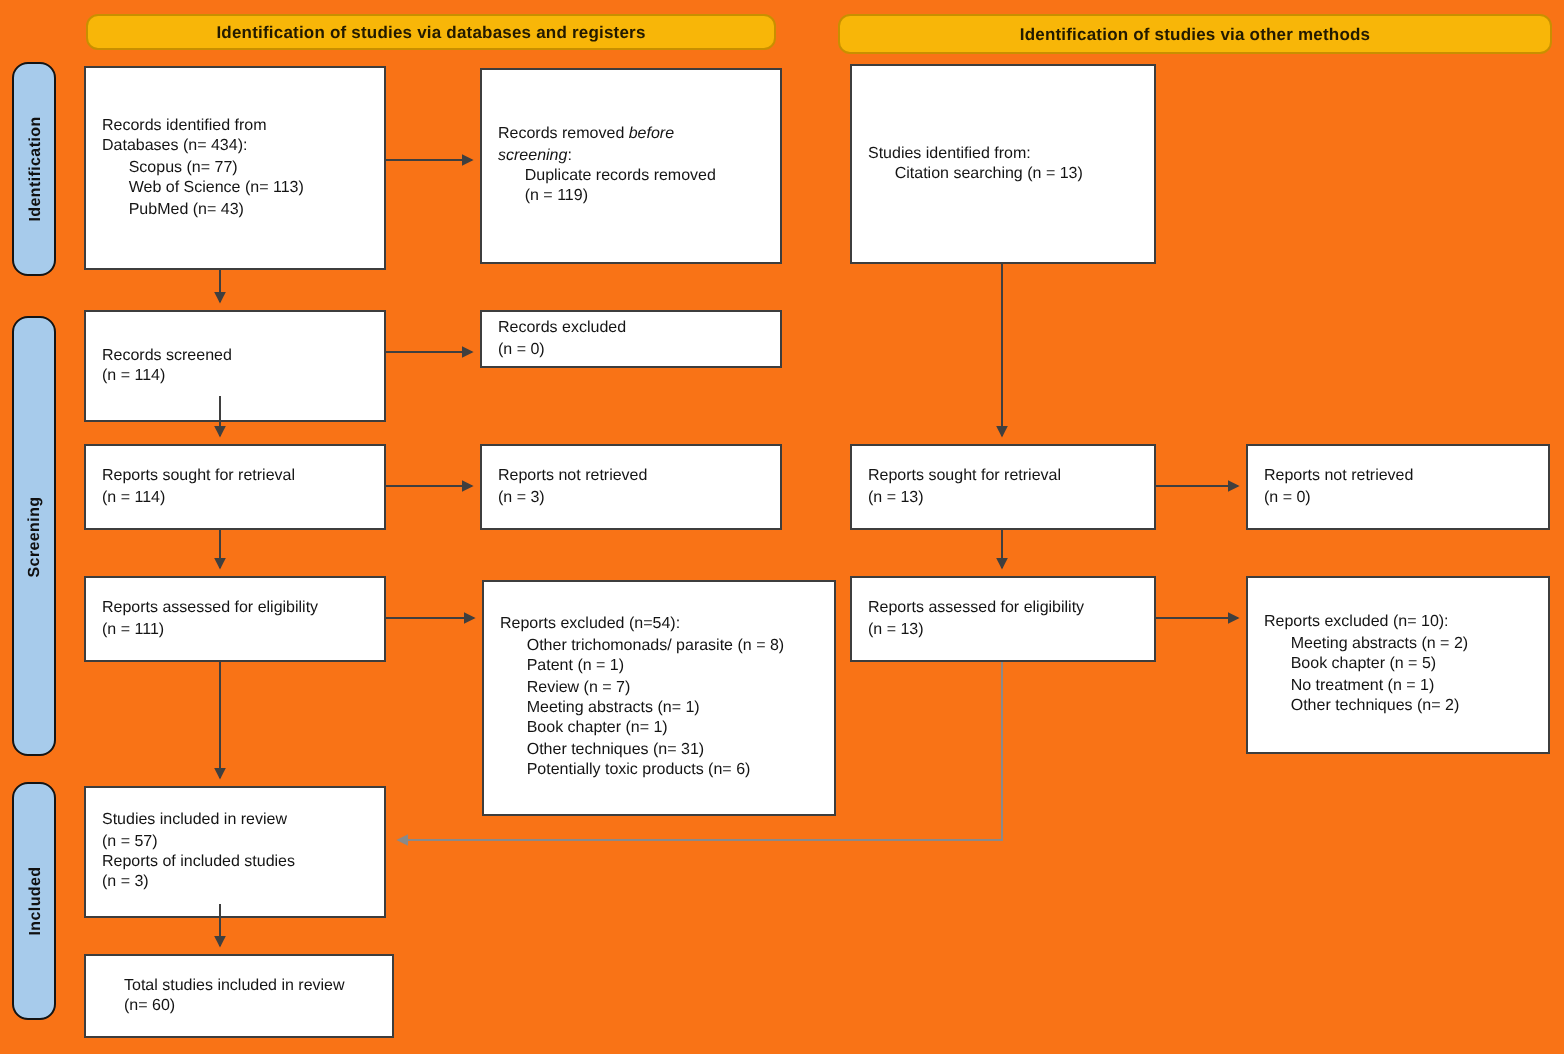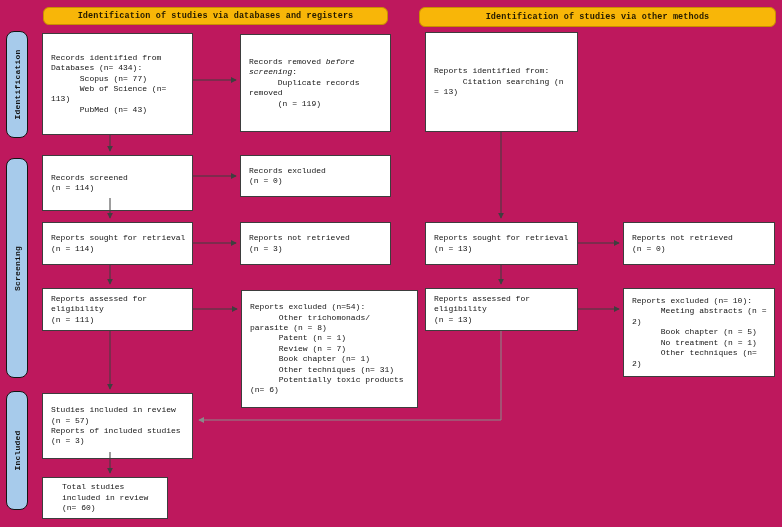--- a/index.html
+++ b/index.html
@@ -4,22 +4,22 @@
 <title>PRISMA Flow Diagram</title>
 <style>
   :root{
     --banner-bg:#F8B608; --banner-border:#C98F00; --banner-text:#231A00;
     --stage-bg:#A7CBEB; --stage-border:#141414;
     --box-border:#3d3d3d; --box-text:#141414;
     --arrow:#3f3f3f; --arrow-light:#8a8a8a;
   }
   html,body{margin:0;padding:0;background:#ffffff;}
   .canvas{
-    position:relative; width:782px; height:527px; background:#be185d;
-    font-family:Liberation Mono, monospace; color:var(--box-text);
+    position:relative; width:782px; height:527px; background:#f97316;
+    font-family:Liberation Sans, sans-serif; color:var(--box-text);
     overflow:hidden;
   }
   .banner{
     position:absolute; box-sizing:border-box;
     background:var(--banner-bg); border:1px solid var(--banner-border);
     border-radius:6px; display:flex; align-items:center; justify-content:center;
     font-size:8.5px; font-weight:bold; color:var(--banner-text);
     letter-spacing:.1px; text-align:center;
   }
   .vtab{
@@ -82,51 +82,52 @@
   <div class="pbox" style="left:42px; top:288px; width:151px; height:43px;">
       <div class="tline"><span>Reports assessed for eligibility</span></div>
       <div class="tline"><span>(n = 111)</span></div>
     </div>
   <div class="pbox" style="left:42px; top:393px; width:151px; height:66px;">
       <div class="tline"><span>Studies included in review</span></div>
       <div class="tline"><span>(n = 57)</span></div>
       <div class="tline"><span>Reports of included studies</span></div>
       <div class="tline"><span>(n = 3)</span></div>
     </div>
-  <div class="pbox" style="left:42px; top:477px; width:126px; height:42px;padding-left:19px;">
+  <div class="pbox" style="left:42px; top:477px; width:155px; height:42px;padding-left:19px;">
       <div class="tline"><span>Total studies included in review</span></div>
       <div class="tline"><span>(n= 60)</span></div>
     </div>
 
   <div class="pbox" style="left:240px; top:34px; width:151px; height:98px;">
       <div class="tline"><span>Records removed </span><span class="em">before</span></div>
       <div class="tline"><span class="em">screening</span><span>:</span></div>
       <div class="tline"><span>      Duplicate records removed</span></div>
       <div class="tline"><span>      (n = 119)</span></div>
     </div>
-  <div class="pbox" style="left:240px; top:155px; width:151px; height:42px;">
+  <div class="pbox" style="left:240px; top:155px; width:151px; height:29px;">
       <div class="tline"><span>Records excluded</span></div>
       <div class="tline"><span>(n = 0)</span></div>
     </div>
   <div class="pbox" style="left:240px; top:222px; width:151px; height:43px;">
       <div class="tline"><span>Reports not retrieved</span></div>
       <div class="tline"><span>(n = 3)</span></div>
     </div>
   <div class="pbox" style="left:241px; top:290px; width:177px; height:118px;">
       <div class="tline"><span>Reports excluded (n=54):</span></div>
       <div class="tline"><span>      Other trichomonads/ parasite (n = 8)</span></div>
       <div class="tline"><span>      Patent (n = 1)</span></div>
       <div class="tline"><span>      Review (n = 7)</span></div>
+      <div class="tline"><span>      Meeting abstracts (n= 1)</span></div>
       <div class="tline"><span>      Book chapter (n= 1)</span></div>
       <div class="tline"><span>      Other techniques (n= 31)</span></div>
       <div class="tline"><span>      Potentially toxic products (n= 6)</span></div>
     </div>
 
   <div class="pbox" style="left:425px; top:32px; width:153px; height:100px;">
-      <div class="tline"><span>Reports identified from:</span></div>
+      <div class="tline"><span>Studies identified from:</span></div>
       <div class="tline"><span>      Citation searching (n = 13)</span></div>
     </div>
   <div class="pbox" style="left:425px; top:222px; width:153px; height:43px;">
       <div class="tline"><span>Reports sought for retrieval</span></div>
       <div class="tline"><span>(n = 13)</span></div>
     </div>
   <div class="pbox" style="left:425px; top:288px; width:153px; height:43px;">
       <div class="tline"><span>Reports assessed for eligibility</span></div>
       <div class="tline"><span>(n = 13)</span></div>
     </div>

